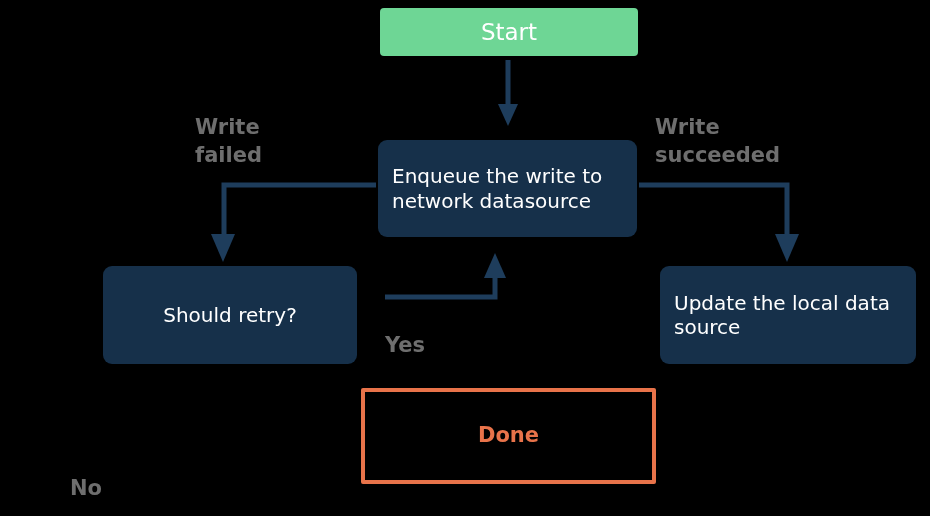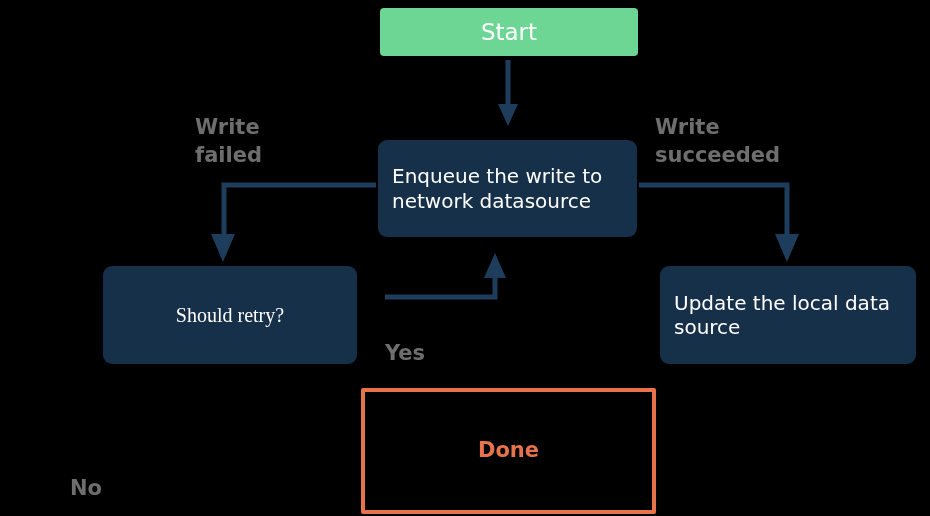--- a/index.html
+++ b/index.html
@@ -6,31 +6,31 @@
   body{width:930px;height:516px;overflow:hidden;
        font-family:"DejaVu Sans","Liberation Sans",sans-serif;}
   #canvas{position:relative;width:930px;height:516px;background:#000000;}
   .node{position:absolute;display:flex;align-items:center;justify-content:center;
         text-align:left;box-sizing:border-box;line-height:1.22;}
   .node-start{left:380px;top:8px;width:258px;height:48px;background:#6ed695;
         border-radius:4px;color:#ffffff;font-size:23px;}
   .node-enqueue{left:378px;top:140px;width:259px;height:97px;background:#16304a;
         border-radius:9px;color:#ffffff;font-size:20px;padding:7px 14px;}
   .node-retry{left:103px;top:266px;width:254px;height:98px;background:#16304a;
-        border-radius:9px;color:#ffffff;font-size:20px;padding:0 12px;font-family:Liberation Serif, serif;}
+        border-radius:9px;color:#ffffff;font-size:20px;padding:0 12px;}
   .node-update{left:660px;top:266px;width:256px;height:98px;background:#16304a;
         border-radius:9px;color:#ffffff;font-size:20px;padding:0 14px;}
-  .node-done{left:361px;top:388px;width:295px;height:126px;background:transparent;
+  .node-done{left:361px;top:388px;width:295px;height:96px;background:transparent;
         border:4px solid #e8734a;border-radius:2px;color:#e8734a;font-size:21px;
         font-weight:bold;}
   .edge-label{position:absolute;color:#6e6e6e;font-size:21px;font-weight:bold;
         text-align:left;line-height:1.32;white-space:pre-line;}
   .lbl-write-failed{left:195px;top:114px;width:165px;}
   .lbl-write-succeeded{left:655px;top:114px;width:200px;}
-  .lbl-yes{left:385px;top:332px;width:125px;margin-top:8px;}
+  .lbl-yes{left:385px;top:332px;width:125px;}
   .lbl-no{left:70px;top:441px;width:120px;margin-top:34px;}
   svg.wires{position:absolute;left:0;top:0;width:930px;height:516px;
         pointer-events:none;}
   .wire{fill:none;stroke:#1e3d5c;stroke-width:5;}
   .head{fill:#1e3d5c;}
 </style>
 </head>
 <body>
 
 <div id="canvas">

